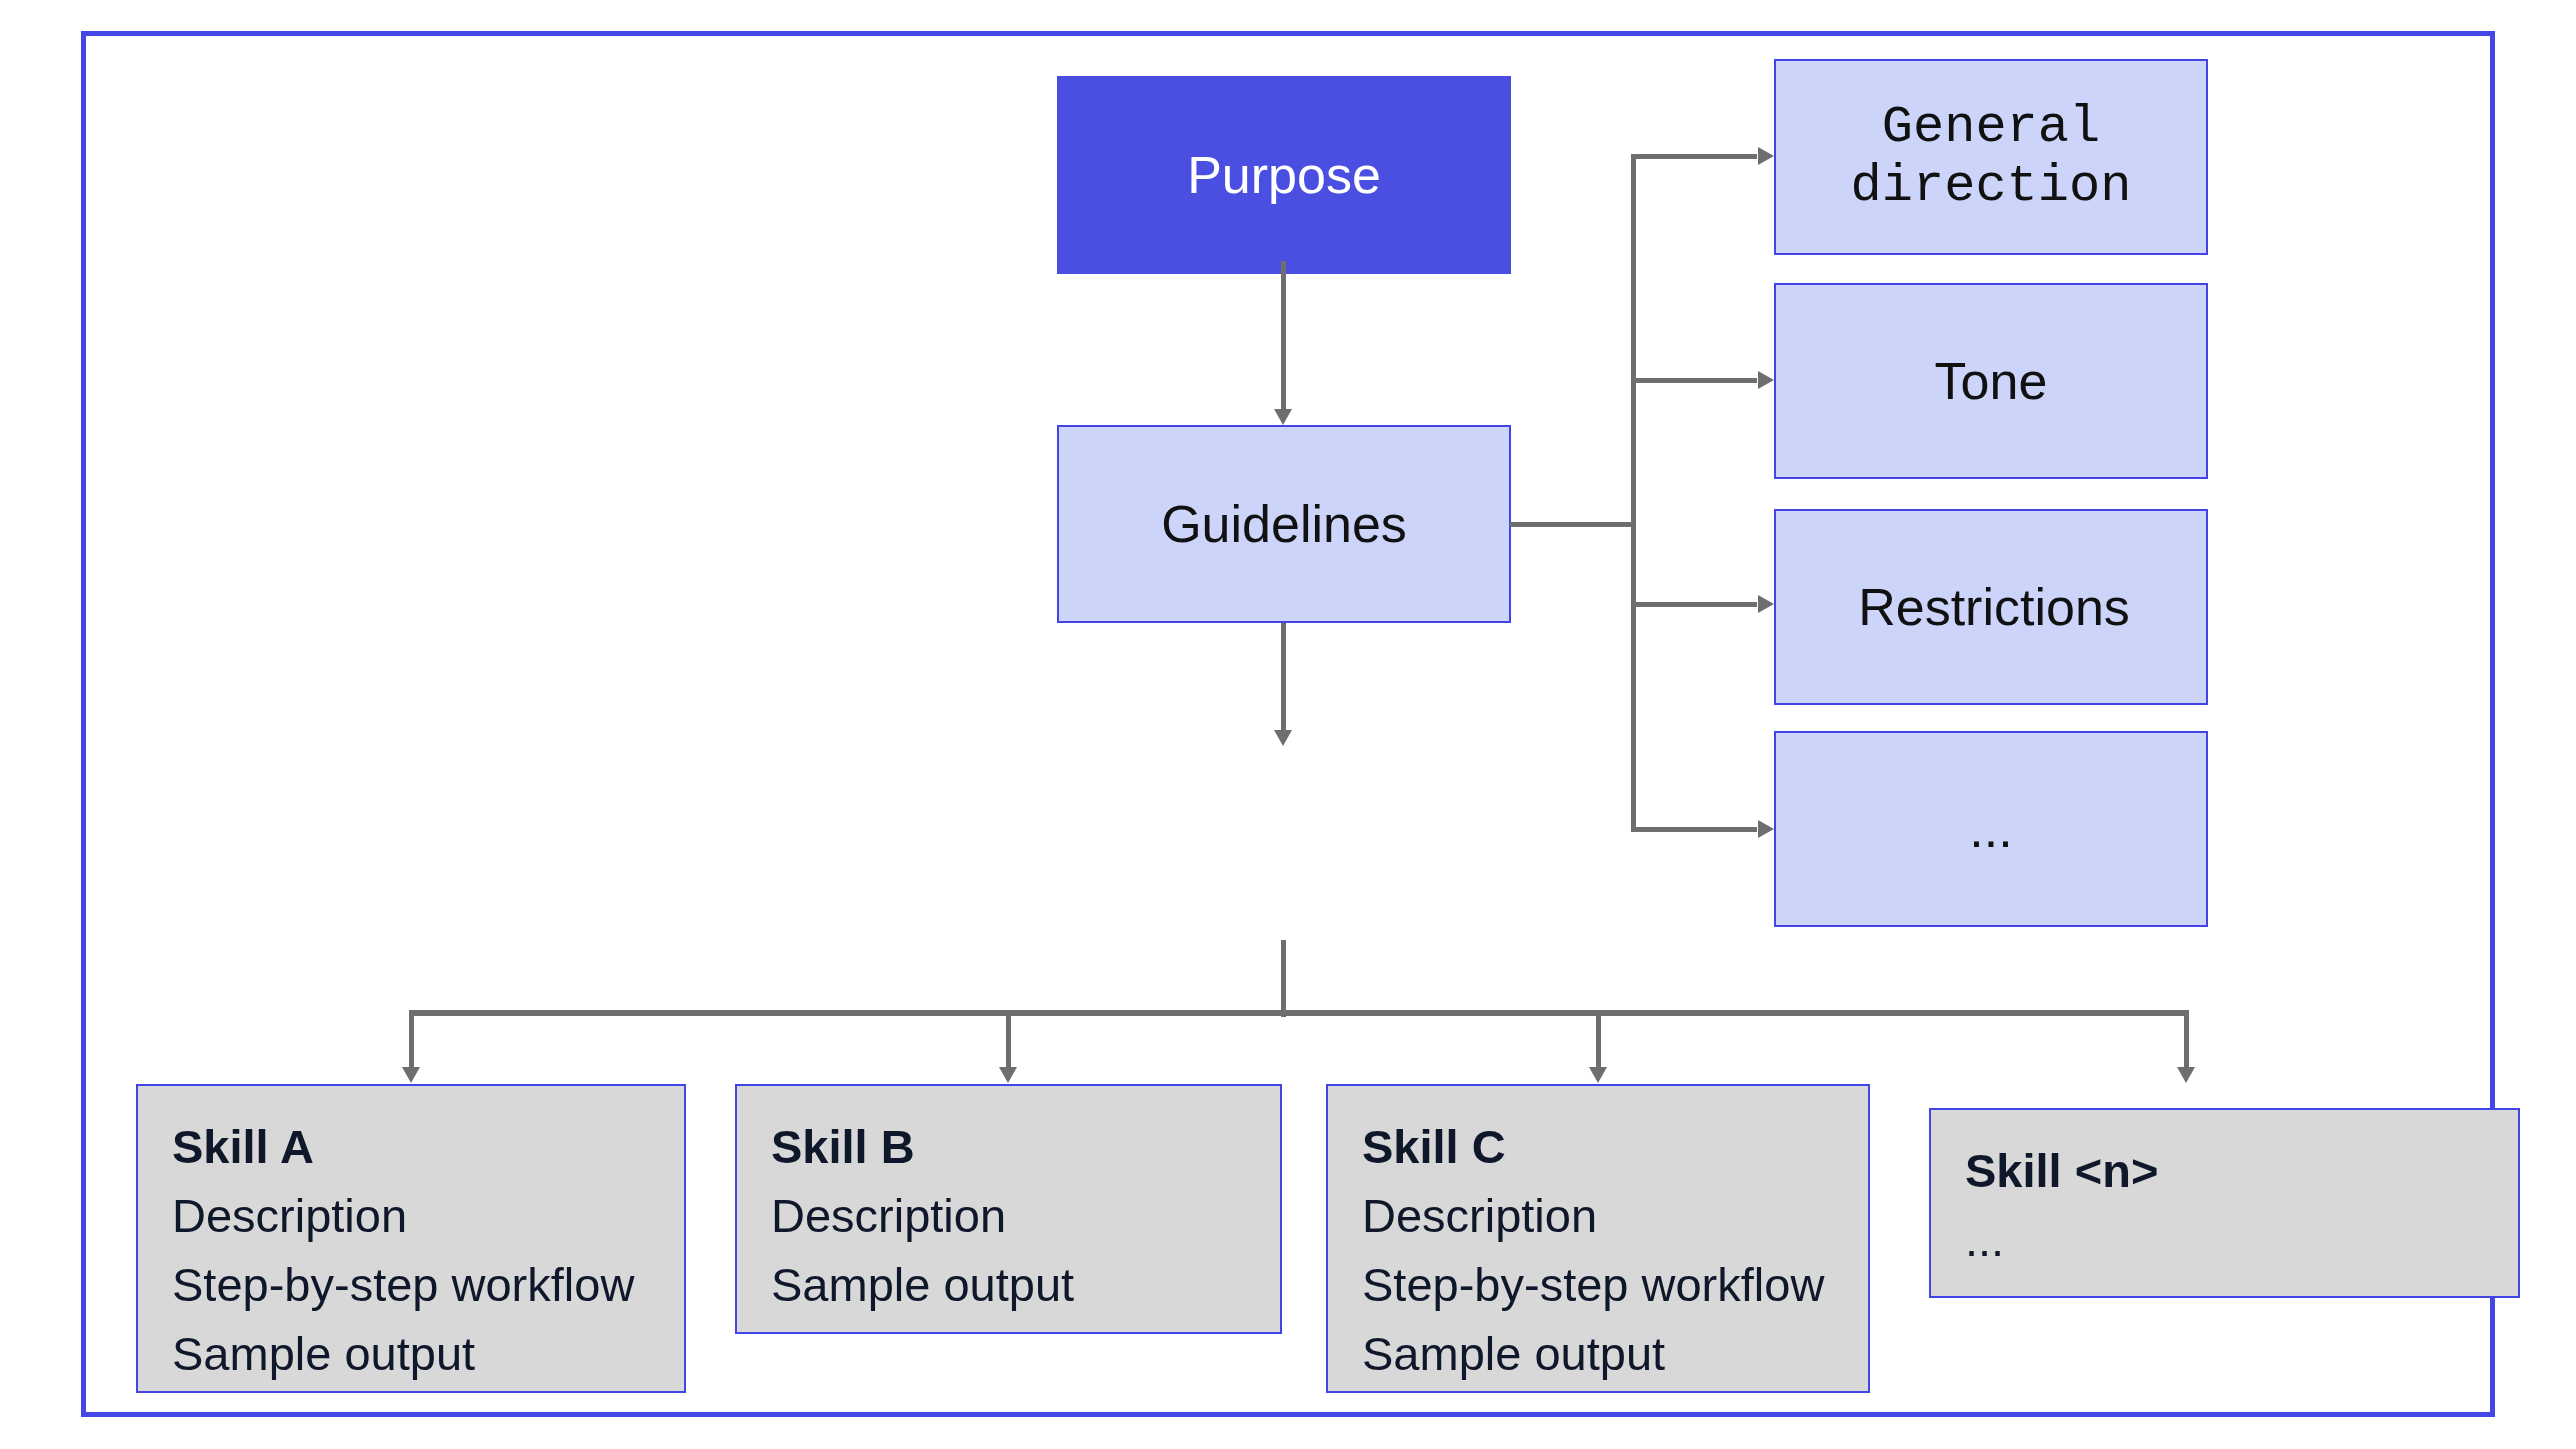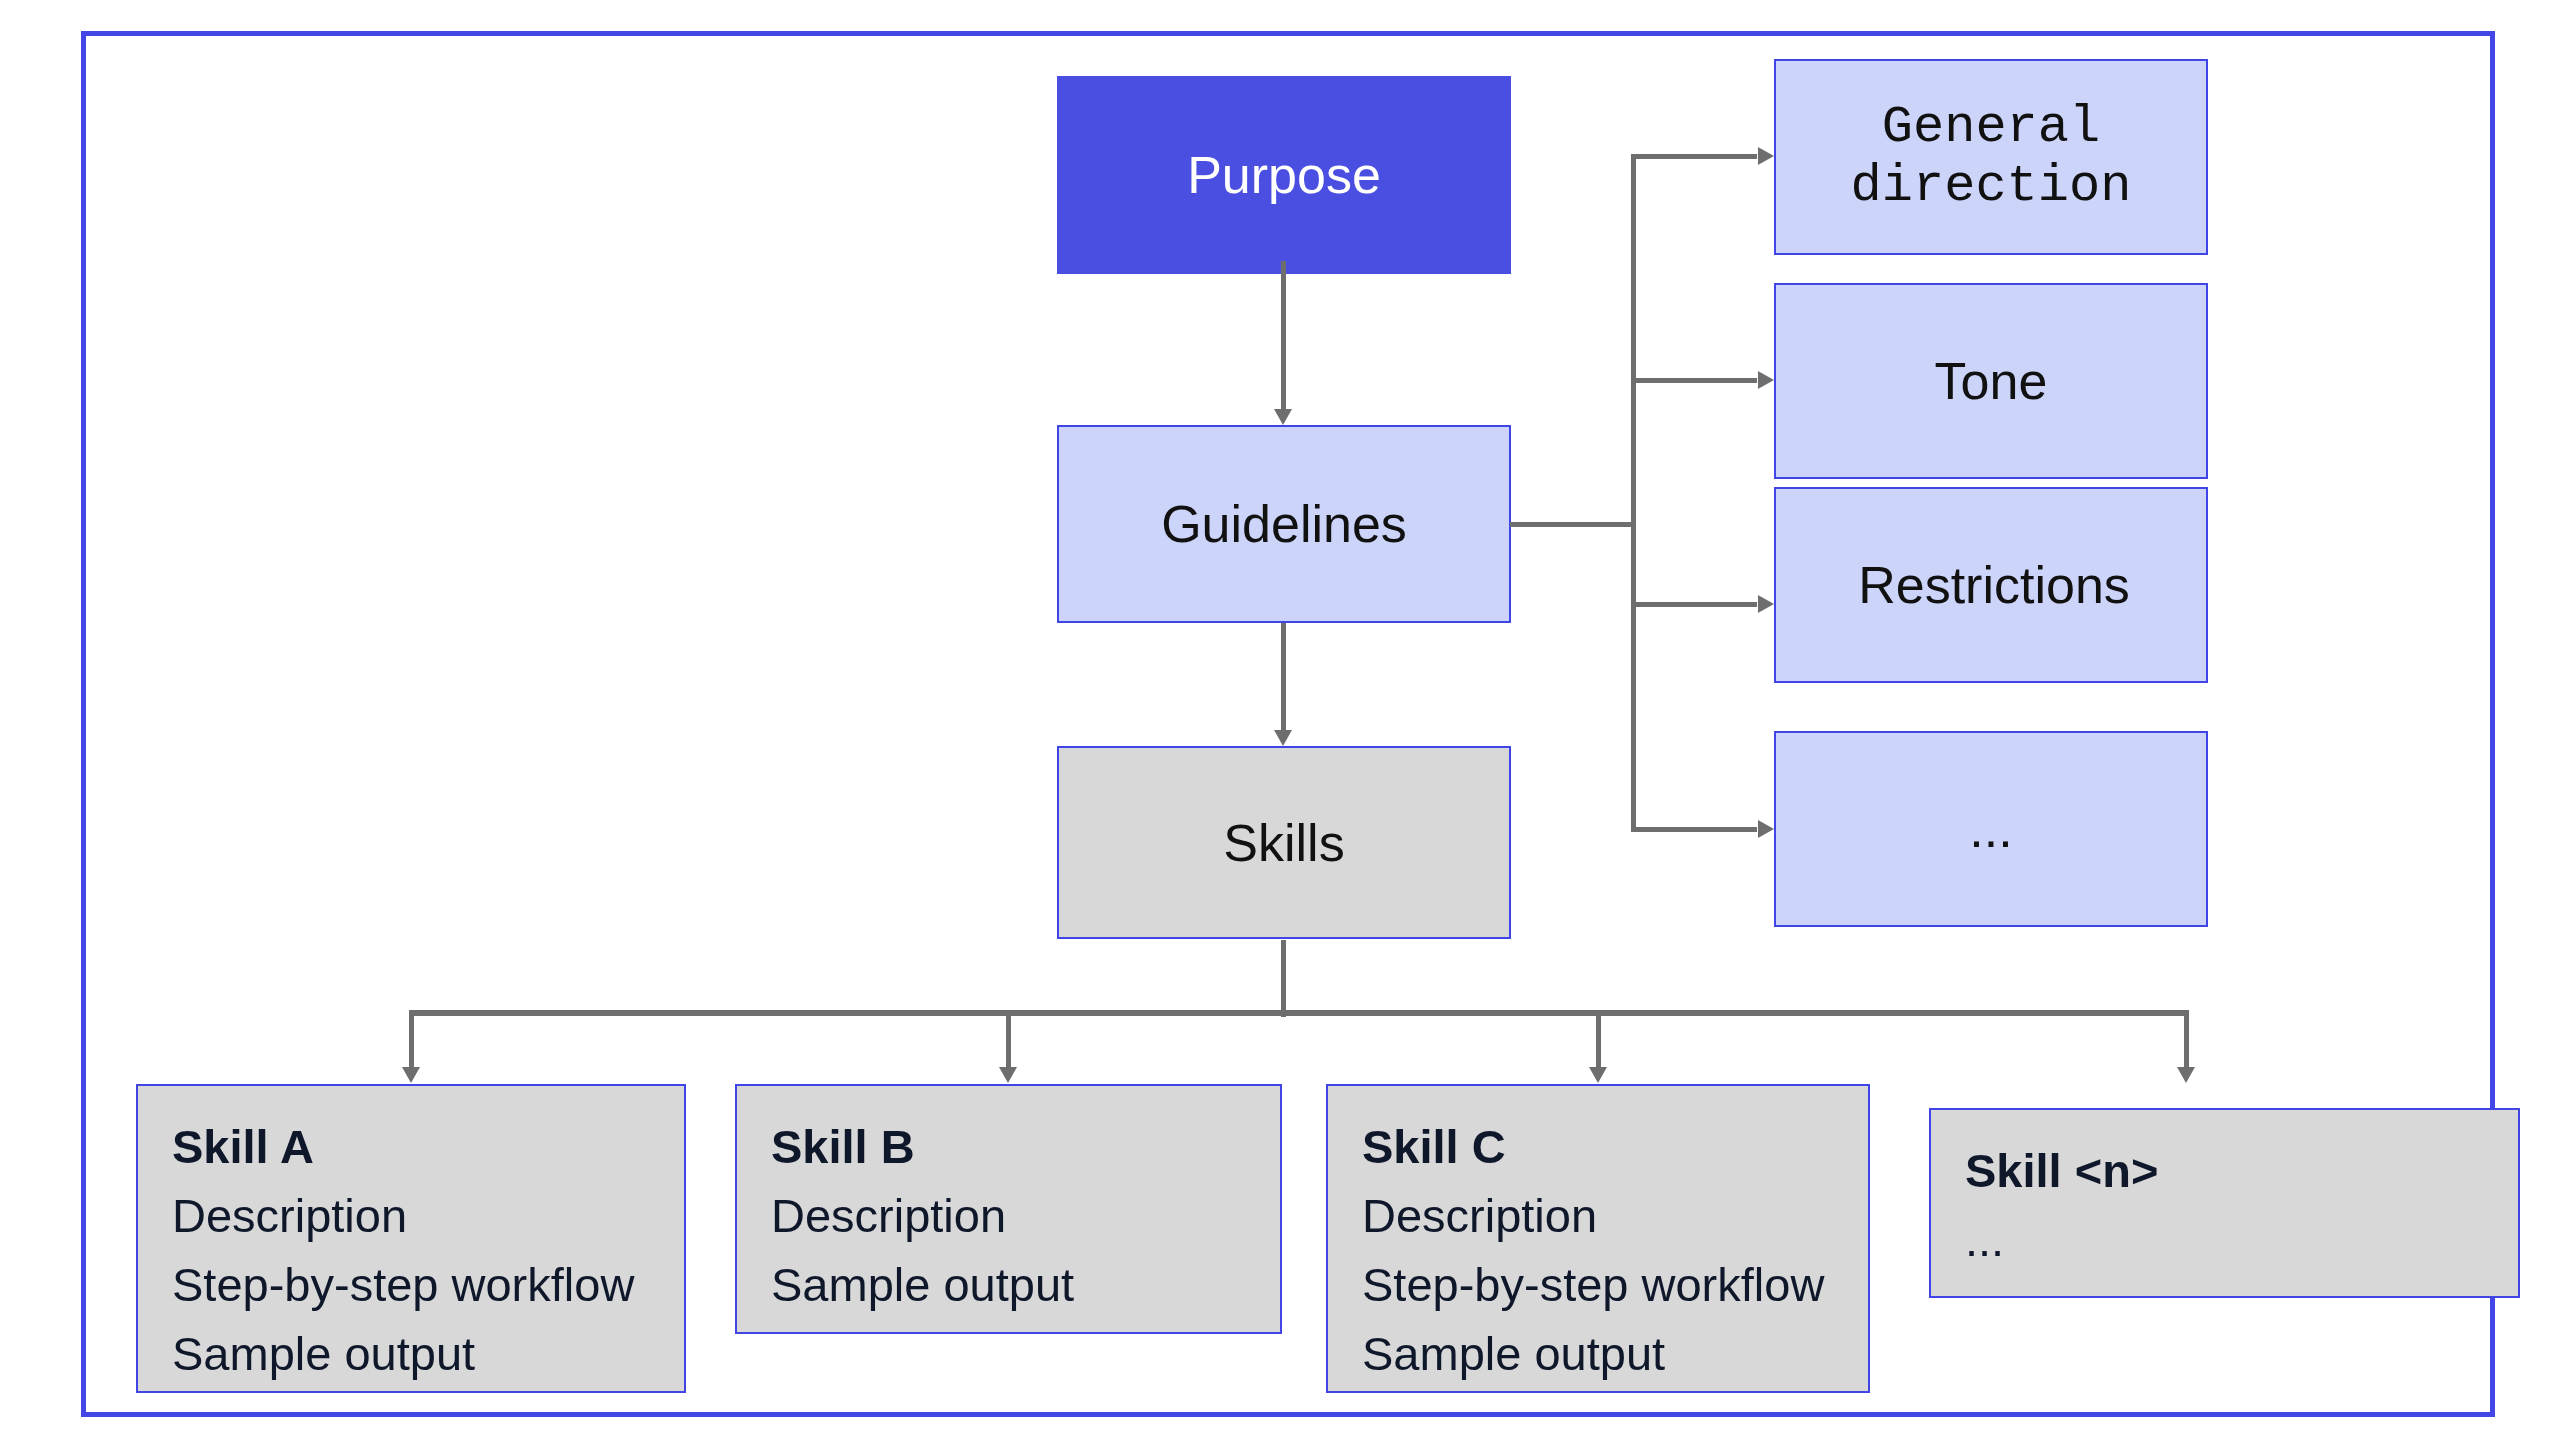--- a/index.html
+++ b/index.html
@@ -17,21 +17,21 @@
   .box.light{background:#ccd4fa;border:2.3px solid #4145e6;}
   .box.gray{background:#d8d8d8;border:2.3px solid #4145e6;}
 
   
   .purpose{left:1057px;top:76px;width:454px;height:198px;}
   .guidelines{left:1057px;top:425px;width:454px;height:198px;}
   .skills{left:1057px;top:746px;width:454px;height:193px;}
 
   
   .aspect{left:1774px;width:434px;height:196px;}
-  .aspect-0{top:59px;font-family:Liberation Mono, monospace;} .aspect-1{top:283px;} .aspect-2{top:487px;padding-left:6px;} .aspect-3{top:731px;}
+  .aspect-0{top:59px;font-family:Liberation Mono, monospace;} .aspect-1{top:283px;} .aspect-2{top:509px;padding-left:6px;} .aspect-3{top:731px;}
 
   
   .card{position:absolute;background:#d8d8d8;border:2.3px solid #4145e6;box-sizing:border-box;
         padding:26px 21px 0 34px;font-size:47px;line-height:69px;color:#0f172a;}
   .card .title{font-weight:bold;}
   .card-a{left:136px;top:1084px;width:550px;height:309px;}
   .card-b{left:735px;top:1084px;width:547px;height:250px;}
   .card-c{left:1326px;top:1084px;width:544px;height:309px;}
   .card-n{left:1929px;top:1108px;width:591px;height:190px;}
 
@@ -49,23 +49,20 @@
 
 <div class="canvas">
 
   <div class="frame"></div>
 
   <div class="box primary purpose">
     <span>Purpose</span>
   </div>
   <div class="box light guidelines">
     <span>Guidelines</span>
-  </div>
-  <div class="box gray skills">
-    <span>Skills</span>
   </div>
 
   <div class="box light aspect aspect-0">
     <span>General direction</span>
   </div>
   <div class="box light aspect aspect-1">
     <span>Tone</span>
   </div>
   <div class="box light aspect aspect-2">
     <span>Restrictions</span>

